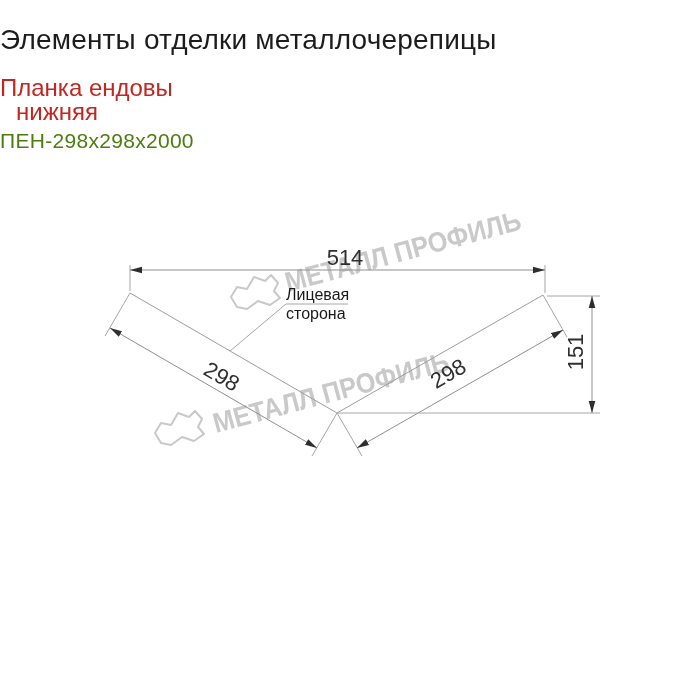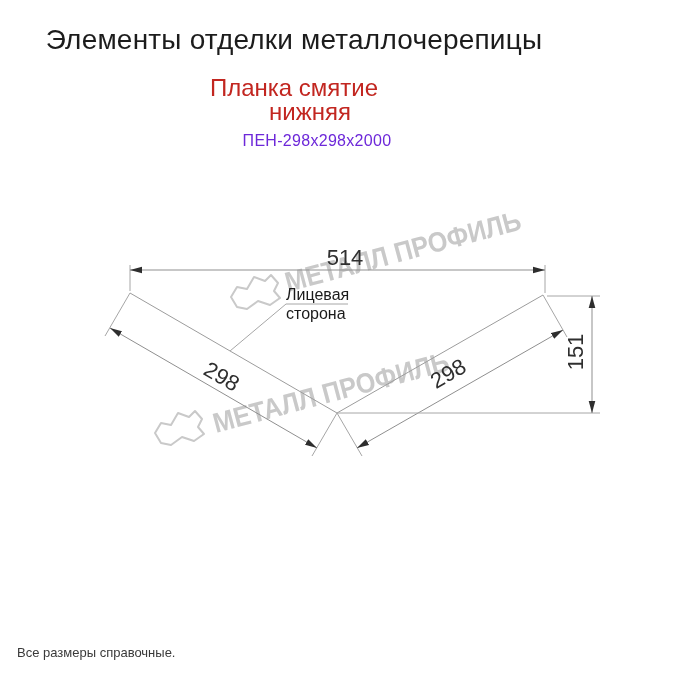--- a/index.html
+++ b/index.html
@@ -1,39 +1,39 @@
 <!DOCTYPE html>
 <html><head>
 <meta charset="utf-8">
 <style>
   html,body{margin:0;padding:0;background:#fff;}
   .page{position:relative;width:700px;height:700px;background:#ffffff;overflow:hidden;
         font-family:"Liberation Sans","DejaVu Sans",sans-serif;}
-  .hline{position:absolute;left:12px;width:564px;text-align:center;white-space:nowrap;}
+  .hline{position:absolute;left:0;width:564px;text-align:left;white-space:nowrap;}
   .title{top:24px;font-size:28px;line-height:32px;color:#1c1c1c;letter-spacing:.2px;}
   .sub1{top:75px;font-size:24px;line-height:26px;color:#c22620;}
   .sub2{top:99px;font-size:24px;line-height:26px;color:#c22620;margin-left:16px;}
-  .model{top:127px;font-size:16px;line-height:28px;color:#6d28d9;letter-spacing:.3px;padding-left:23px;}
+  .model{top:127px;font-size:21px;line-height:28px;color:#4d7c0f;letter-spacing:.3px;}
   .drawing{position:absolute;left:0;top:0;width:700px;height:700px;}
   .footer{position:absolute;left:17px;top:645px;font-size:13px;line-height:16.5px;color:#3a3a3a;}
   svg text{font-family:"Liberation Sans","DejaVu Sans",sans-serif;}
   .dimtxt{fill:#2f2f2f;font-size:22px;}
   .lbltxt{fill:#1a1a1a;font-size:16px;}
   .wmtxt{fill:#c9c9c9;font-size:28px;font-weight:bold;}
   .thin{stroke:#9c9c9c;stroke-width:1;fill:none;}
   .ext{stroke:#a6a6a6;stroke-width:1;fill:none;}
   .dim{stroke:#8f8f8f;stroke-width:1;fill:none;}
 </style>
 </head>
 <body>
 
 <div class="page">
 
   <div class="hline title">Элементы отделки металлочерепицы</div>
-  <div class="hline sub1">Планка смятие</div>
+  <div class="hline sub1">Планка ендовы</div>
   <div class="hline sub2">нижняя</div>
   <div class="hline model">ПЕН-298x298x2000</div>
 
   <svg class="drawing" viewBox="0 0 700 700" width="700" height="700" xmlns="http://www.w3.org/2000/svg">
 
     <defs>
       <marker id="arw" viewBox="0 0 12 8" refX="12" refY="4" markerWidth="12" markerHeight="8" markerUnits="userSpaceOnUse" orient="auto-start-reverse">
         <path d="M12,4 L0,0.7 L0,7.3 Z" fill="#2e2e2e"></path>
       </marker>
     </defs>
@@ -78,16 +78,15 @@
     </g>
 
     <g>
       <polyline class="ext" points="230,351 286,304 348,304"></polyline>
       <text class="lbltxt" x="286" y="300">Лицевая</text>
       <text class="lbltxt" x="286" y="319">сторона</text>
     </g>
   </svg>
 
   <div class="footer">
-    <div>Все размеры справочные.</div>
   </div>
 
 </div>
 
 </body></html>

